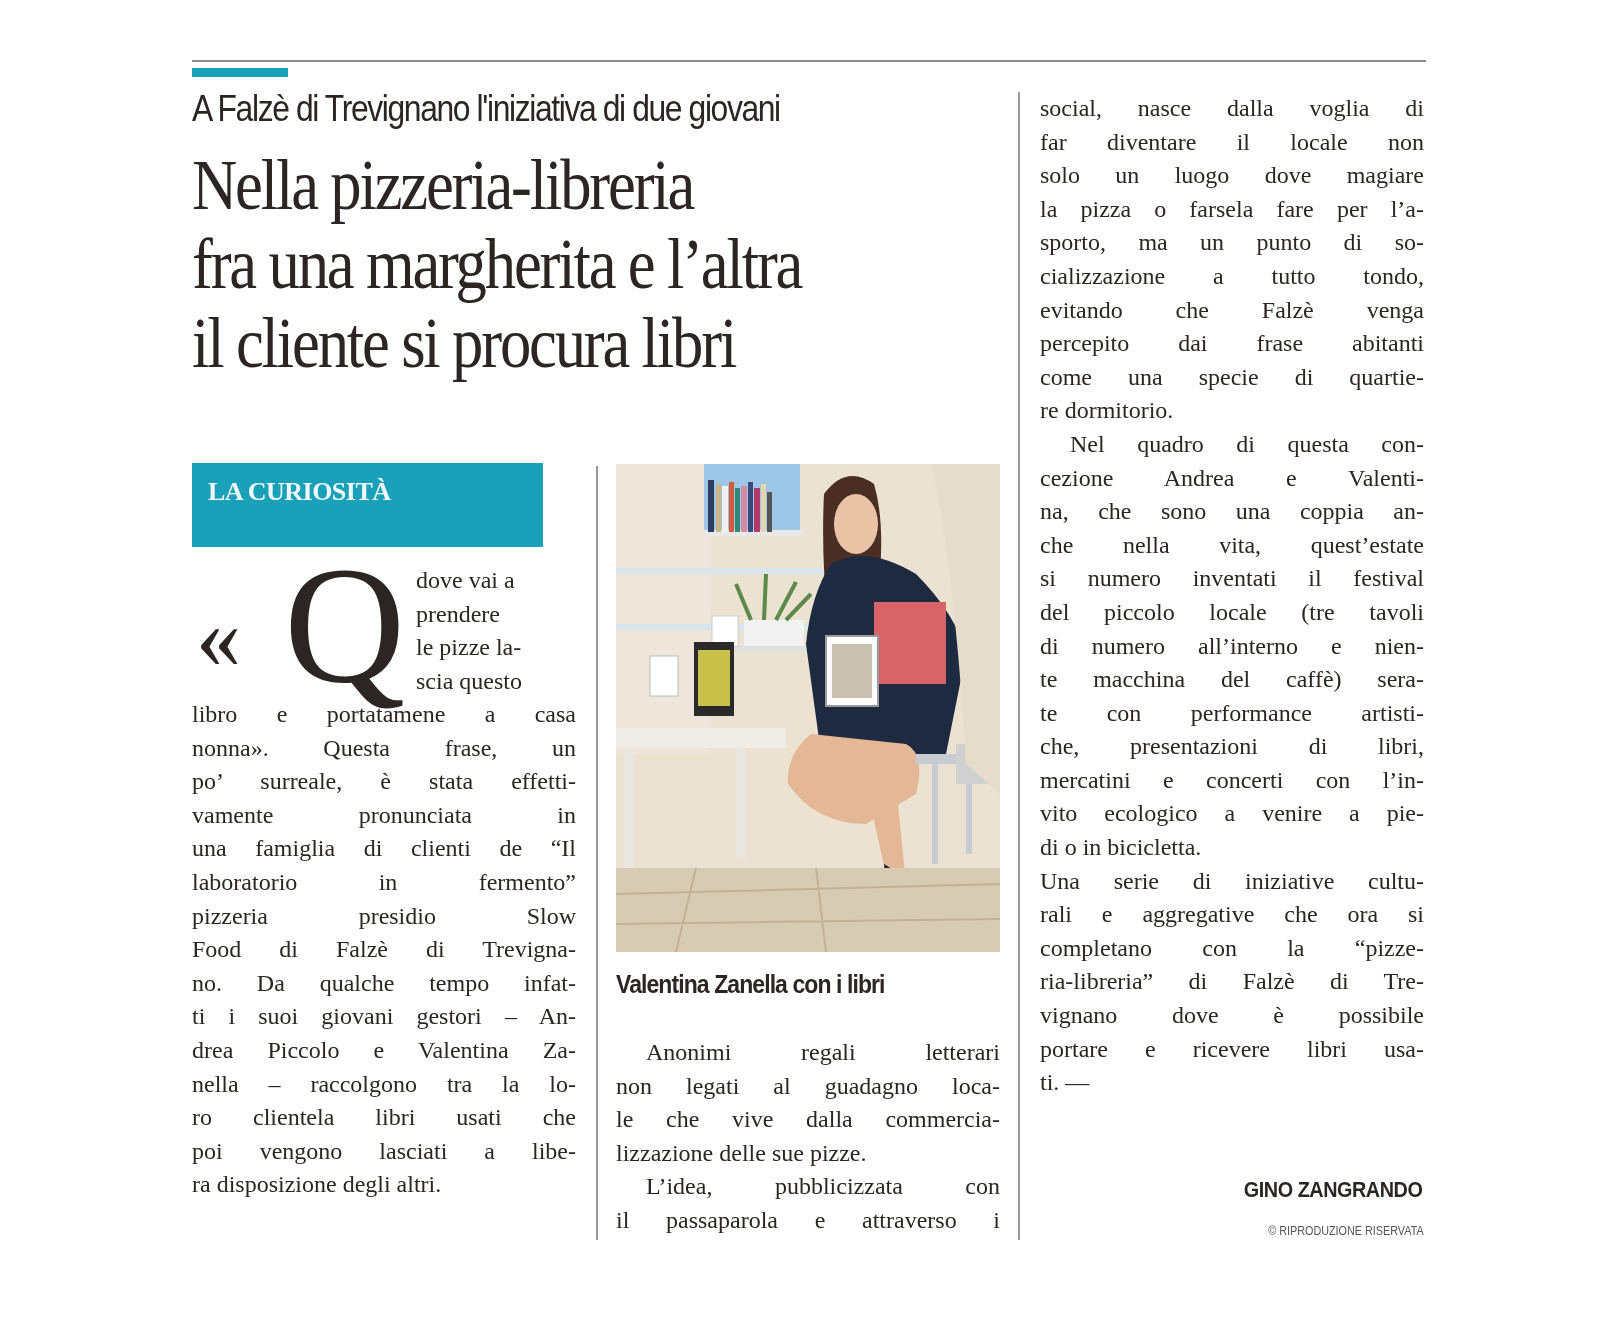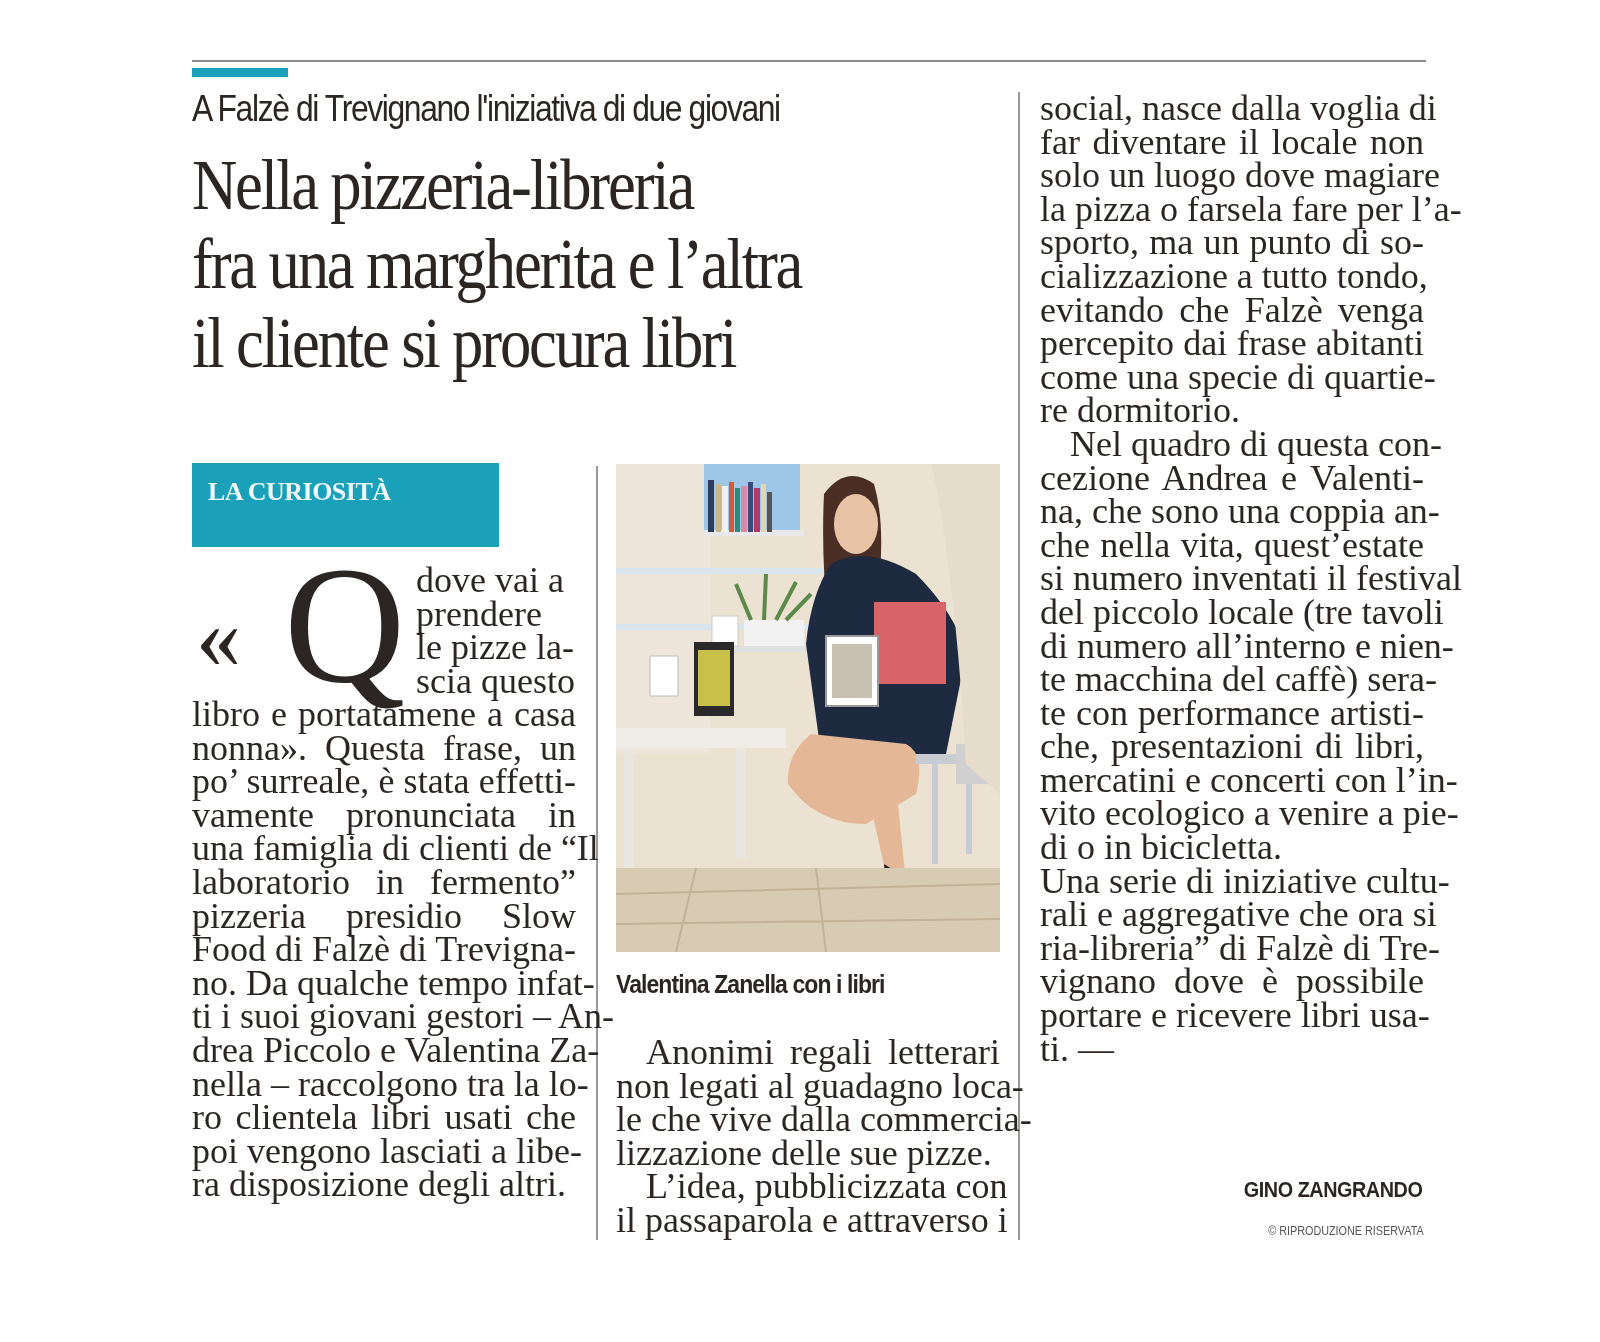--- a/index.html
+++ b/index.html
@@ -11,25 +11,25 @@
 
   .kicker { position: absolute; left: 192px; top: 88px; width: 820px; font-family: "Liberation Sans", sans-serif;
             font-size: 37px; letter-spacing: -1.6px; color: #2b2623; white-space: nowrap; transform: scaleX(0.86); transform-origin: left top; }
 
   .headline { position: absolute; left: 192px; top: 146px; width: 900px; font-family: "Liberation Serif", serif;
               font-size: 72px; line-height: 79px; letter-spacing: -2.5px; color: #2b2623; transform: scaleX(0.87); transform-origin: left top; }
   .headline div { white-space: nowrap; }
 
   .col-rule { position: absolute; width: 2px; background: #9a9a9a; }
 
-  .curiosita { position: absolute; left: 192px; top: 463px; width: 307px; height: 84px; }
+  .curiosita { position: absolute; left: 192px; top: 463px; width: 351px; height: 84px; }
   .curiosita span { position: absolute; left: 16px; top: 14px; font-family: "Liberation Serif", serif; font-weight: bold;
                     font-size: 26px; color: #eef8fb; letter-spacing: -0.5px; }
 
-  .body-col { position: absolute; font-family: "Liberation Serif", serif; font-size: 36px; line-height: 33.6px; color: #2b2623; }
+  .body-col { position: absolute; font-family: "Liberation Serif", serif; font-size: 24px; line-height: 33.6px; color: #2b2623; }
   .body-col .ln { display: block; white-space: nowrap; text-align: justify; text-align-last: justify; height: 33.6px; overflow: visible; }
   .body-col .ln.last { text-align-last: left; }
   .body-col .ln.indent { padding-left: 30px; }
 
   .guillemet { position: absolute; left: 196px; top: 592px; font-family: "Liberation Serif", serif; font-size: 90px; line-height: 90px; color: #2b2623; }
   .dropcap { position: absolute; left: 284px; top: 540px; font-family: "Liberation Serif", serif; font-size: 168px; line-height: 168px; color: #2b2623; }
 
   .photo { position: absolute; left: 616px; top: 464px; width: 384px; height: 488px; overflow: hidden; background: #e9ddc9; }
   .caption { position: absolute; left: 616px; top: 970px; font-family: "Liberation Sans", sans-serif; font-size: 25px; font-weight: bold;
              letter-spacing: -1px; color: #2b2623; white-space: nowrap; transform: scaleX(0.92); transform-origin: left top; }
@@ -174,20 +174,21 @@
   <span class="ln">del piccolo locale (tre tavoli</span>
   <span class="ln">di numero all’interno e nien-</span>
   <span class="ln">te macchina del caffè) sera-</span>
   <span class="ln">te con performance artisti-</span>
   <span class="ln">che, presentazioni di libri,</span>
   <span class="ln">mercatini e concerti con l’in-</span>
   <span class="ln">vito ecologico a venire a pie-</span>
   <span class="ln last">di o in bicicletta.</span>
   <span class="ln">Una serie di iniziative cultu-</span>
   <span class="ln">rali e aggregative che ora si</span>
+  <span class="ln">completano con la “pizze-</span>
   <span class="ln">ria-libreria” di Falzè di Tre-</span>
   <span class="ln">vignano dove è possibile</span>
   <span class="ln">portare e ricevere libri usa-</span>
   <span class="ln last">ti. —</span>
 </div>
 
 <div class="byline">GINO ZANGRANDO</div>
 <div class="copyright">© RIPRODUZIONE RISERVATA</div>
 
 </body></html>

